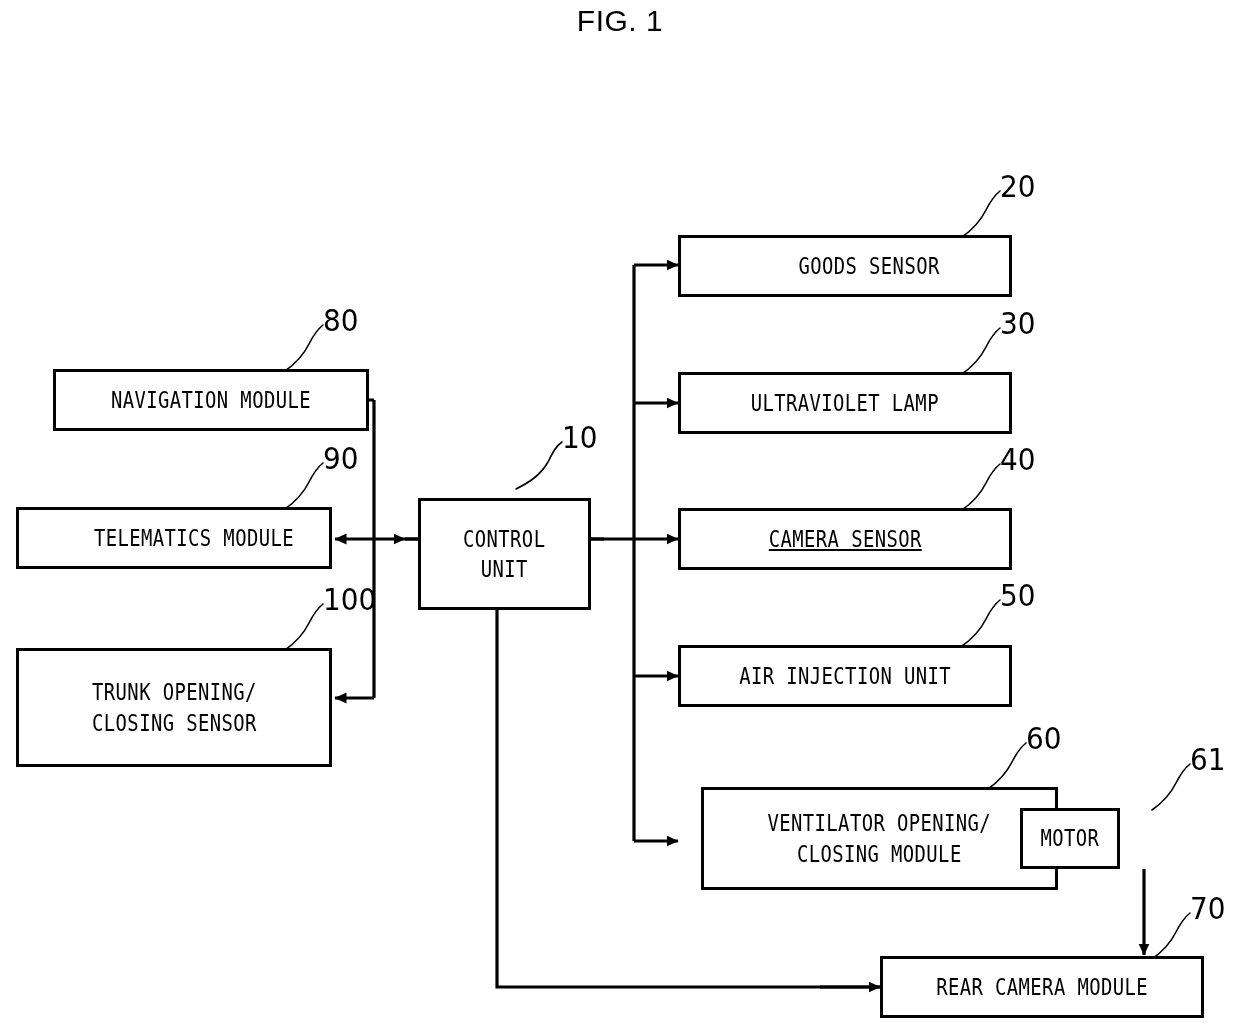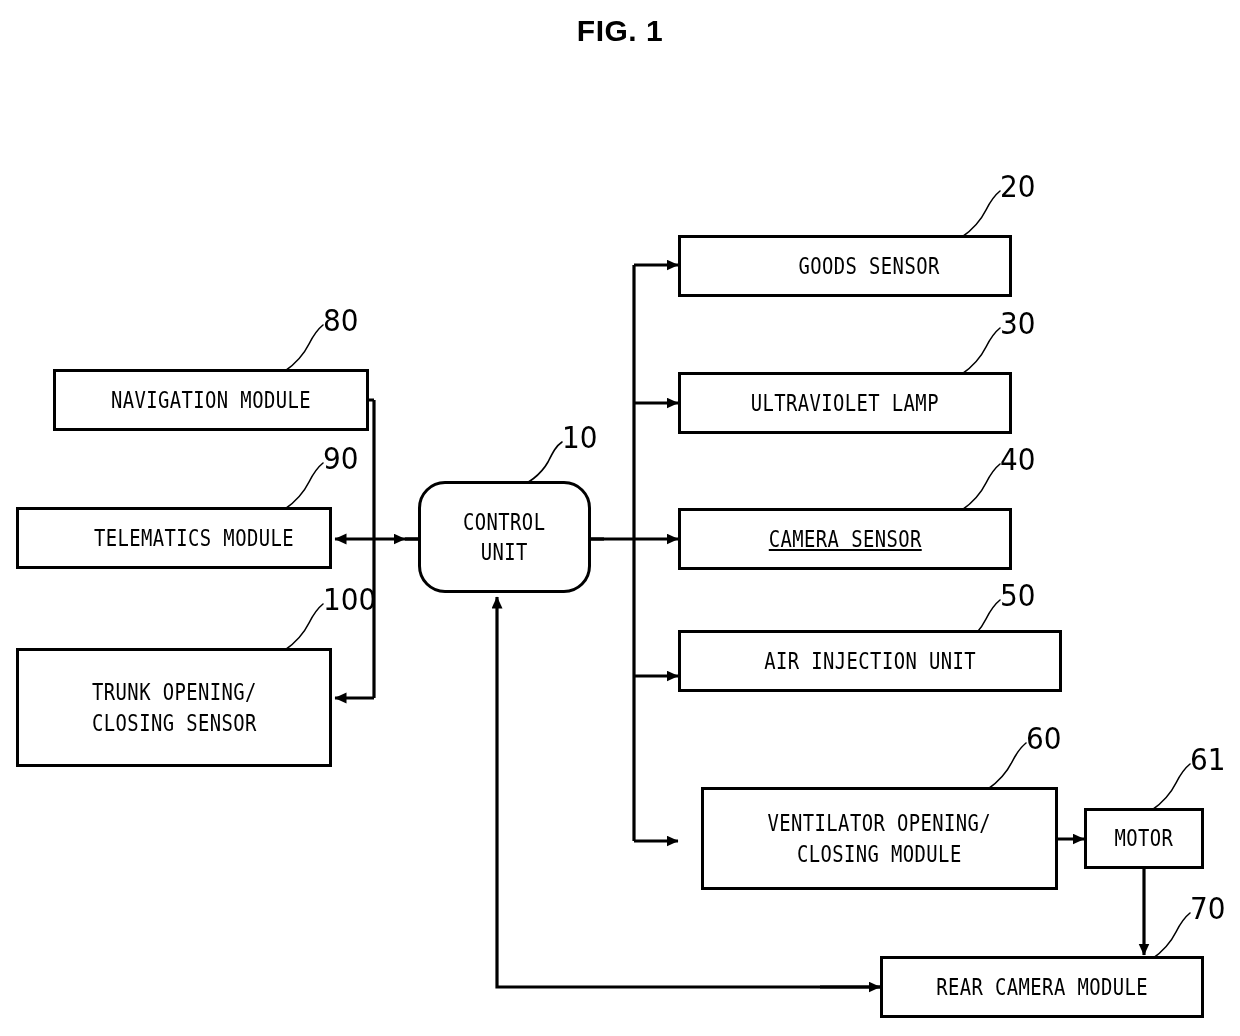--- a/index.html
+++ b/index.html
@@ -14,25 +14,25 @@
   #figure-root {
     position: relative;
     width: 1240px;
     height: 1036px;
     background: #ffffff;
     overflow: hidden;
   }
   #fig-title {
     position: absolute;
     left: 0;
-    top: 14px;
+    top: 4px;
     width: 1240px;
     text-align: center;
     font-family: "Liberation Sans", sans-serif;
-    font-weight: bold;
+    font-weight: normal;
     font-size: 30px;
     letter-spacing: 0.5px;
     color: #000;
   }
   
   .node {
     position: absolute;
     box-sizing: border-box;
     border: 3px solid #000;
     background: #ffffff;
@@ -147,53 +147,53 @@
       <path d="M 962 646 C 972 639 980 631 986 619 C 991 609 995 604 1000 600"></path>
       <path d="M 988 789 C 998 782 1006 774 1012 762 C 1017 752 1021 747 1026 743"></path>
       <path d="M 1152 810 C 1162 803 1170 795 1176 783 C 1181 773 1185 768 1190 764"></path>
       <path d="M 1152 959 C 1162 952 1170 944 1176 932 C 1181 922 1185 917 1190 913"></path>
       <path d="M 285 371 C 295 364 303 356 309 344 C 314 334 318 329 323 325"></path>
       <path d="M 285 509 C 295 502 303 494 309 482 C 314 472 318 467 323 463"></path>
       <path d="M 285 650 C 295 643 303 635 309 623 C 314 613 318 608 323 604"></path>
     </g>
   </svg>
 
-  <div class="node two-line" style="left:418px; top:481px; width:173px; height:112px;border-radius:27px;">
+  <div class="node two-line" style="left:418px; top:498px; width:173px; height:112px;">
     <span class="node-label">CONTROL
 UNIT</span>
   </div>
   <div class="refnum" style="left:562px; top:422px;">10</div>
 
   <div class="node" style="left:678px; top:235px; width:334px; height:62px;padding-left:48px;">
     <span class="node-label">GOODS SENSOR</span>
   </div>
   <div class="refnum" style="left:1000px; top:171px;">20</div>
 
   <div class="node" style="left:678px; top:372px; width:334px; height:62px;">
     <span class="node-label">ULTRAVIOLET LAMP</span>
   </div>
   <div class="refnum" style="left:1000px; top:308px;">30</div>
 
   <div class="node" style="left:678px; top:508px; width:334px; height:62px;text-decoration:underline;">
     <span class="node-label">CAMERA SENSOR</span>
   </div>
   <div class="refnum" style="left:1000px; top:444px;">40</div>
 
-  <div class="node" style="left:678px; top:630px; width:384px; height:62px;">
+  <div class="node" style="left:678px; top:645px; width:334px; height:62px;">
     <span class="node-label">AIR INJECTION UNIT</span>
   </div>
   <div class="refnum" style="left:1000px; top:580px;">50</div>
 
   <div class="node two-line" style="left:678px; top:787px; width:357px; height:103px;margin-left:23px;">
     <span class="node-label">VENTILATOR OPENING/
 CLOSING MODULE</span>
   </div>
   <div class="refnum" style="left:1026px; top:723px;">60</div>
 
-  <div class="node" style="left:1084px; top:808px; width:120px; height:61px;">
+  <div class="node" style="left:1020px; top:808px; width:100px; height:61px;">
     <span class="node-label">MOTOR</span>
   </div>
   <div class="refnum" style="left:1190px; top:744px;">61</div>
 
   <div class="node" style="left:880px; top:956px; width:324px; height:62px;">
     <span class="node-label">REAR CAMERA MODULE</span>
   </div>
   <div class="refnum" style="left:1190px; top:893px;">70</div>
 
   <div class="node" style="left:16px; top:369px; width:316px; height:62px;margin-left:37px;">

